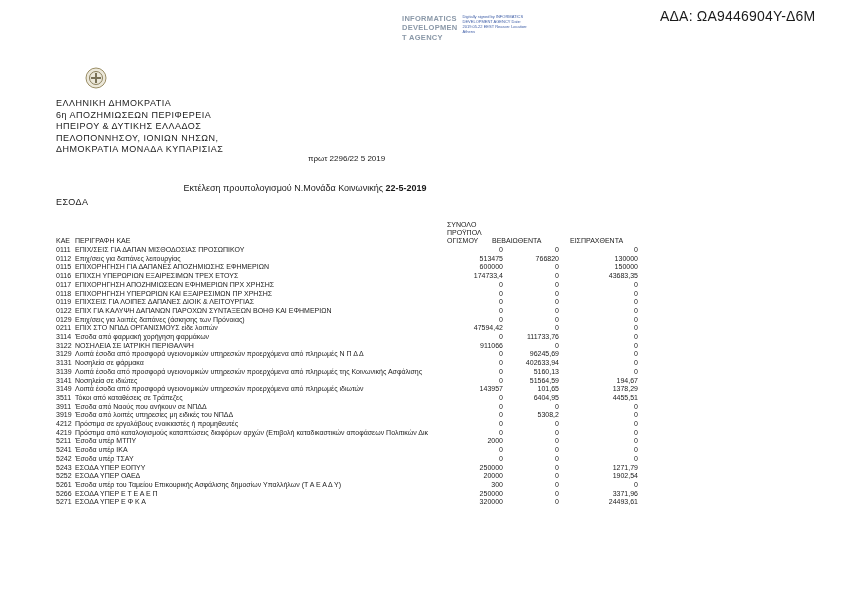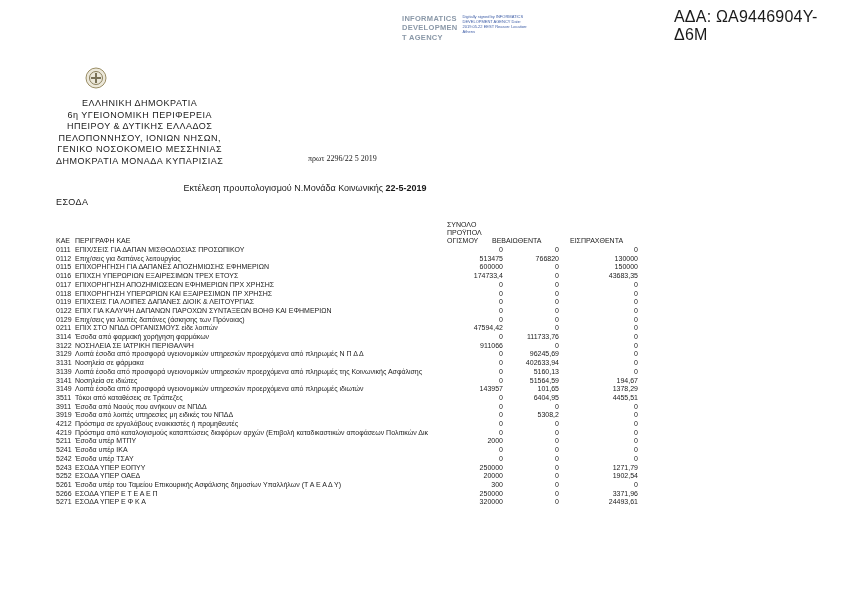--- a/index.html
+++ b/index.html
@@ -1,27 +1,27 @@
 <!DOCTYPE html>
 <html><head>
 <meta charset="utf-8">
 <style>
   html,body{margin:0;padding:0;}
   body{
     width:842px;height:595px;position:relative;overflow:hidden;
     background:#ffffff;color:#1a1a1a;
     font-family:"Liberation Sans", sans-serif;
   }
-  .ada{position:absolute;left:674px;top:8px;font-size:16px;letter-spacing:.2px;}
+  .ada{position:absolute;left:660px;top:8px;font-size:14px;letter-spacing:.2px;}
   .sig{position:absolute;left:402px;top:14px;display:flex;gap:5px;align-items:flex-start;}
   .sig-agency{font-size:7.5px;font-weight:bold;color:#8a98a8;line-height:1.25;white-space:pre-line;letter-spacing:.3px;}
   .sig-details{font-size:4px;color:#3b5ba5;width:66px;line-height:1.25;}
   .emblem{position:absolute;left:84px;top:66px;width:24px;height:26px;}
-  .letterhead{position:absolute;left:56px;top:98px;font-size:9px;line-height:11.6px;letter-spacing:.5px;text-align:center;}
-  .protocol{position:absolute;left:308px;top:154px;font-size:8px;font-family:Liberation Serif, serif;}
+  .letterhead{position:absolute;left:56px;top:98px;font-size:9px;line-height:11.6px;letter-spacing:.5px;}
+  .protocol{position:absolute;left:308px;top:154px;font-size:8px;}
   .title{position:absolute;left:0;top:183px;width:610px;text-align:center;font-size:9px;}
   .title b{font-weight:bold;margin-top:24px;}
   .section{position:absolute;left:56px;top:197px;font-size:9px;letter-spacing:.4px;}
   .ch{position:absolute;font-size:7px;white-space:nowrap;}
   .ch-b1{left:447px;top:221px;}
   .ch-b2{left:447px;top:229px;}
   .ch-kae{left:56px;top:237px;}
   .ch-desc{left:75px;top:237px;}
   .ch-b3{left:447px;top:237px;}
   .ch-beb{left:492px;top:237px;}
@@ -53,24 +53,23 @@
   <svg width="24" height="26" viewBox="0 0 24 26" aria-hidden="true">
     <circle cx="12" cy="12" r="10" fill="#ece8da" stroke="#9b8e66" stroke-width="1"></circle>
     <circle cx="12" cy="12" r="6.5" fill="none" stroke="#8a7f5c" stroke-width="1"></circle>
     <path d="M11 7h2v4h4v2h-4v4h-2v-4H7v-2h4z" fill="#7a7258"></path>
   </svg>
 </div>
 
 <div class="letterhead">
 
 <div class="lh-line">ΕΛΛΗΝΙΚΗ ΔΗΜΟΚΡΑΤΙΑ</div>
-    <div class="lh-line">6η ΥΓΕΙΟΝΟΜΙΚΗ ΠΕΡΙΦΕΡΕΙΑ</div>
+    <div class="lh-line">6η ΑΠΟΖΗΜΙΩΣΕΩΝ ΠΕΡΙΦΕΡΕΙΑ</div>
     <div class="lh-line">ΗΠΕΙΡΟΥ &amp; ΔΥΤΙΚΗΣ ΕΛΛΑΔΟΣ</div>
     <div class="lh-line">ΠΕΛΟΠΟΝΝΗΣΟΥ, ΙΟΝΙΩΝ ΝΗΣΩΝ,</div>
-    <div class="lh-line">ΓΕΝΙΚΟ ΝΟΣΟΚΟΜΕΙΟ ΜΕΣΣΗΝΙΑΣ</div>
     <div class="lh-line">ΔΗΜΟΚΡΑΤΙΑ ΜΟΝΑΔΑ ΚΥΠΑΡΙΣΙΑΣ</div>
   </div>
 
 <div class="protocol">πρωτ 2296/22 5 2019</div>
 
 <div class="title">
   <span>Εκτέλεση προυπολογισμού Ν.Μονάδα Κοινωνικής</span>
   <b>22-5-2019</b>
 </div>
 

